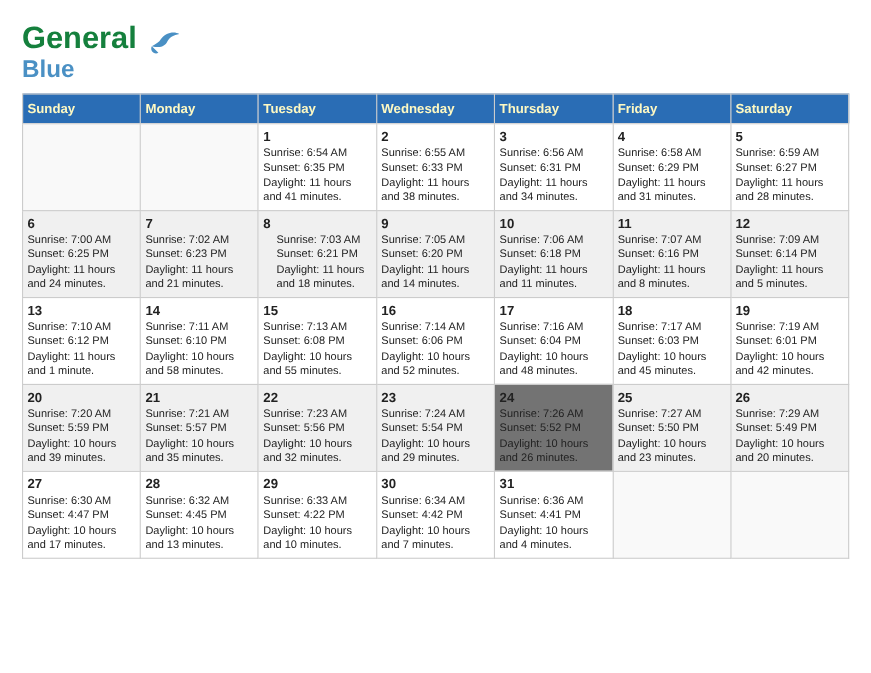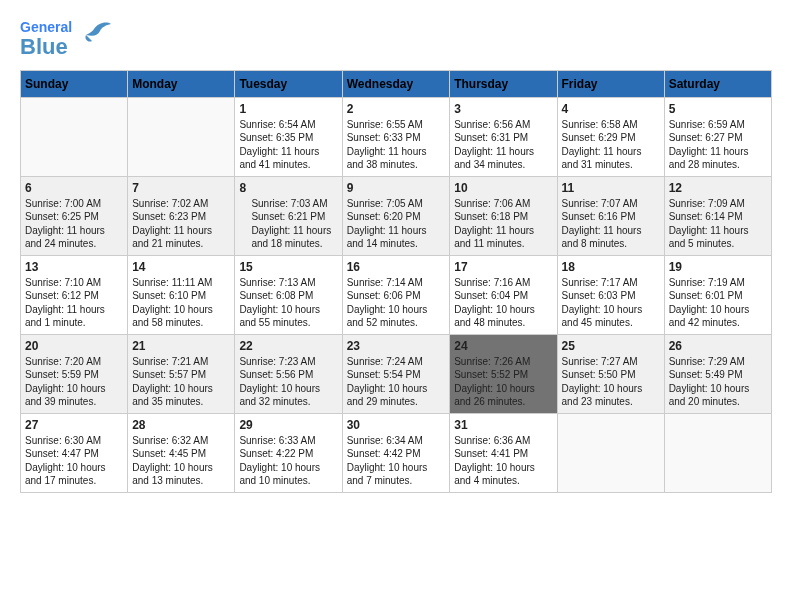--- a/index.html
+++ b/index.html
@@ -33,21 +33,21 @@
       font-size: 14px;
       color: #333;
     }
     .calendar {
       width: 100%;
       border-collapse: collapse;
       font-size: 11px;
     }
     .calendar th {
       background-color: #2a6db5;
-      color: #000000;
+      color: #fef9c3;
       padding: 6px 4px;
       text-align: left;
       font-size: 12px;
       font-weight: bold;
       border: 1px solid #ccc;
     }
     .calendar td {
       vertical-align: top;
       padding: 4px;
       border: 1px solid #ccc;
@@ -75,21 +75,21 @@
       color: #222;
     }
   </style>
 </head>
 <body>
 
 <div class="header-area">
   <div class="logo">
     <div style="display:flex;align-items:center;">
       <div>
-        <div style="font-size:14px;font-weight:bold;color:#3b82f6;line-height:1.1;">General</div>
+        <div style="font-size:28px;font-weight:bold;color:#15803d;line-height:1.1;">General</div>
         <div style="font-size:22px;font-weight:bold;color:#4a90c4;line-height:1.1;">Blue</div>
       </div>
       <div style="margin-left:4px;margin-top:-10px;">
         <svg width="36" height="28" viewBox="0 0 36 28">
           <path d="M18 10 C22 4, 30 2, 35 5 C30 6, 26 8, 24 12 C22 16, 18 18, 10 16 C14 14, 17 12, 18 10Z" fill="#4a90c4"></path>
           <path d="M10 16 C8 20, 12 24, 16 22 C14 20, 12 18, 10 16Z" fill="#4a90c4"></path>
         </svg>
       </div>
     </div>
   </div>
@@ -192,21 +192,21 @@
       </tr>
       <tr>
         <td style="background: rgb(255, 255, 255);">
           <div class="day-num">13</div>
           <div class="day-info" style="white-space: pre-line;">Sunrise: 7:10 AM
 Sunset: 6:12 PM
 Daylight: 11 hours and 1 minute.</div>
         </td>
         <td style="background: rgb(255, 255, 255);">
           <div class="day-num">14</div>
-          <div class="day-info" style="white-space: pre-line;">Sunrise: 11:11 AM
+          <div class="day-info" style="white-space: pre-line;">Sunrise: 7:11 AM
 Sunset: 6:10 PM
 Daylight: 10 hours and 58 minutes.</div>
         </td>
         <td style="background: rgb(255, 255, 255);">
           <div class="day-num">15</div>
           <div class="day-info" style="white-space: pre-line;">Sunrise: 7:13 AM
 Sunset: 6:08 PM
 Daylight: 10 hours and 55 minutes.</div>
         </td>
         <td style="background: rgb(255, 255, 255); border-radius: 26px;">

